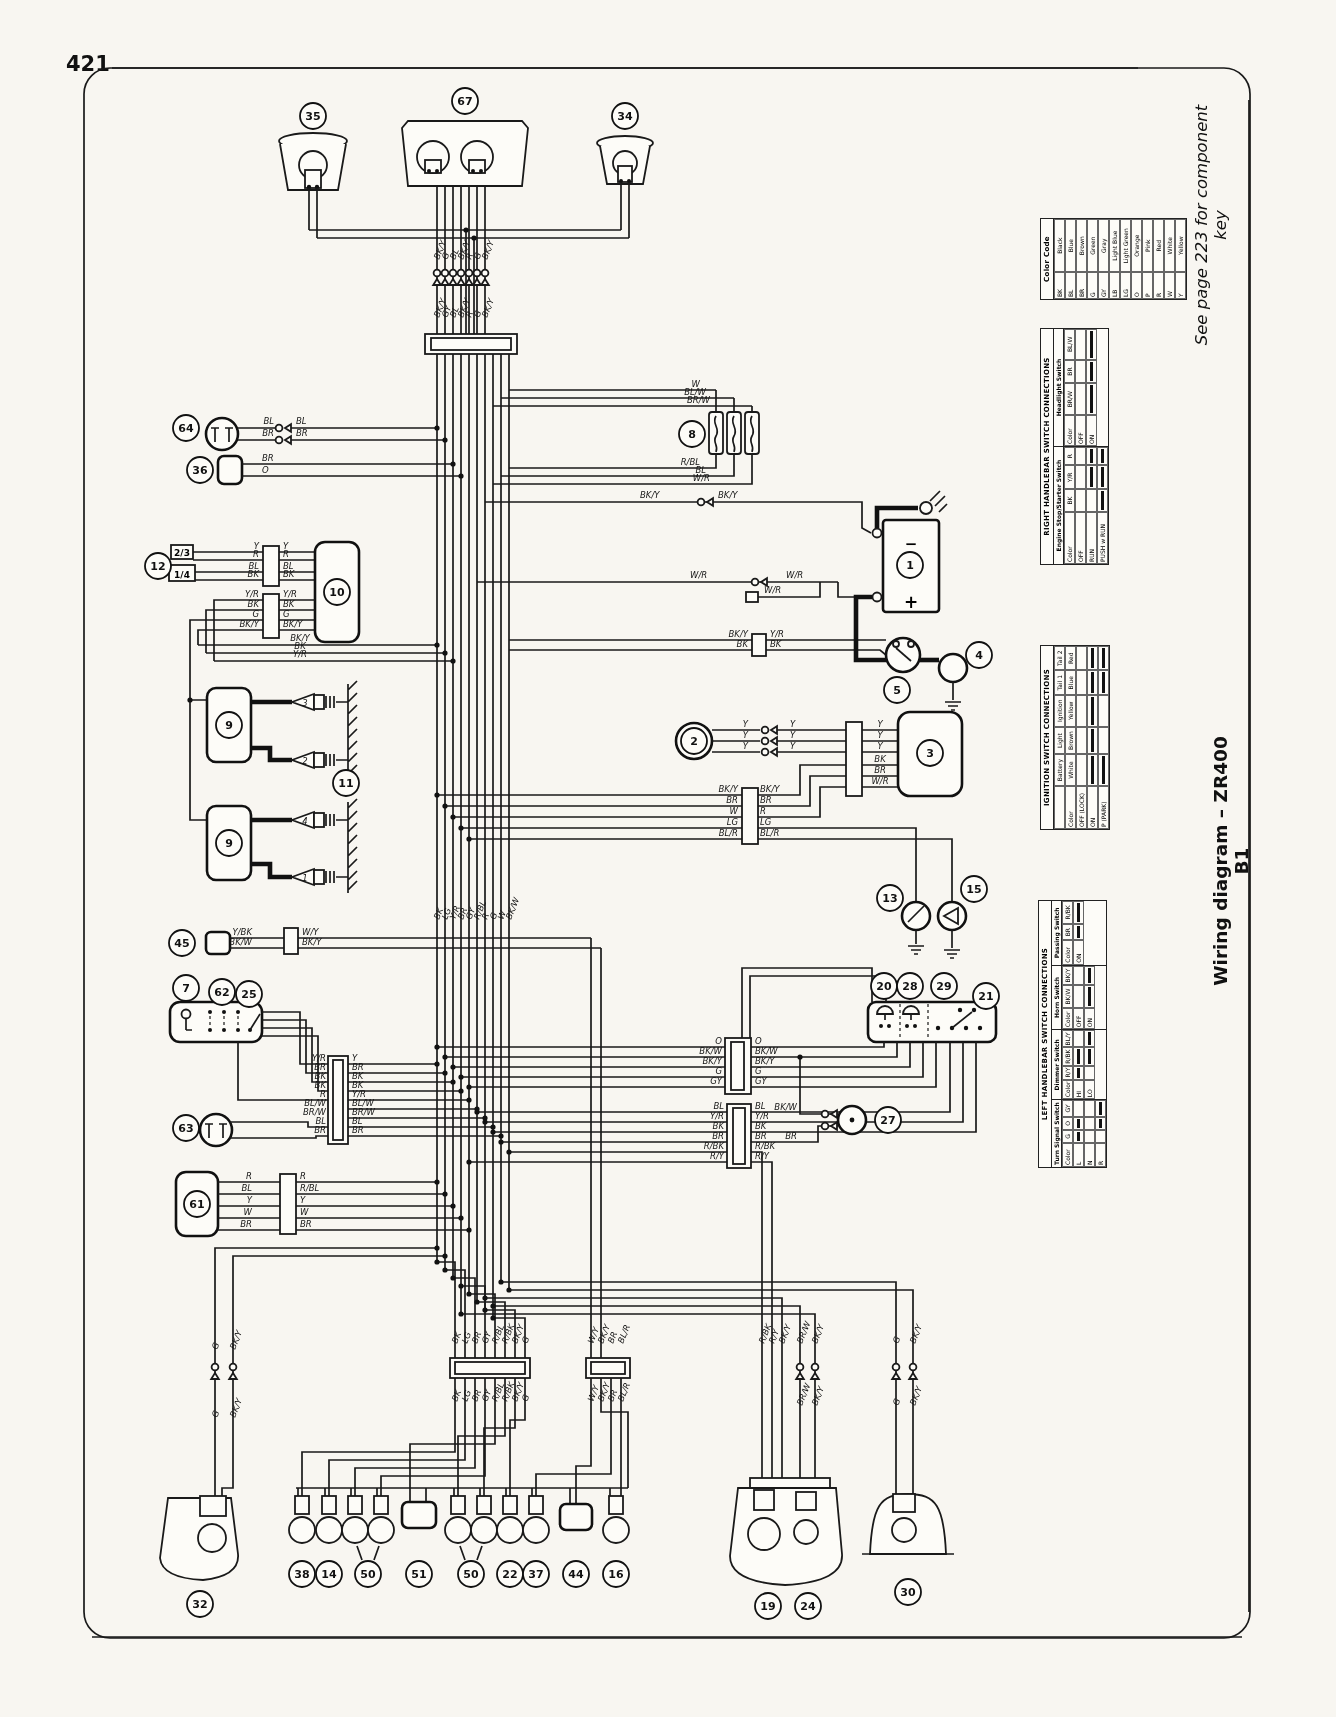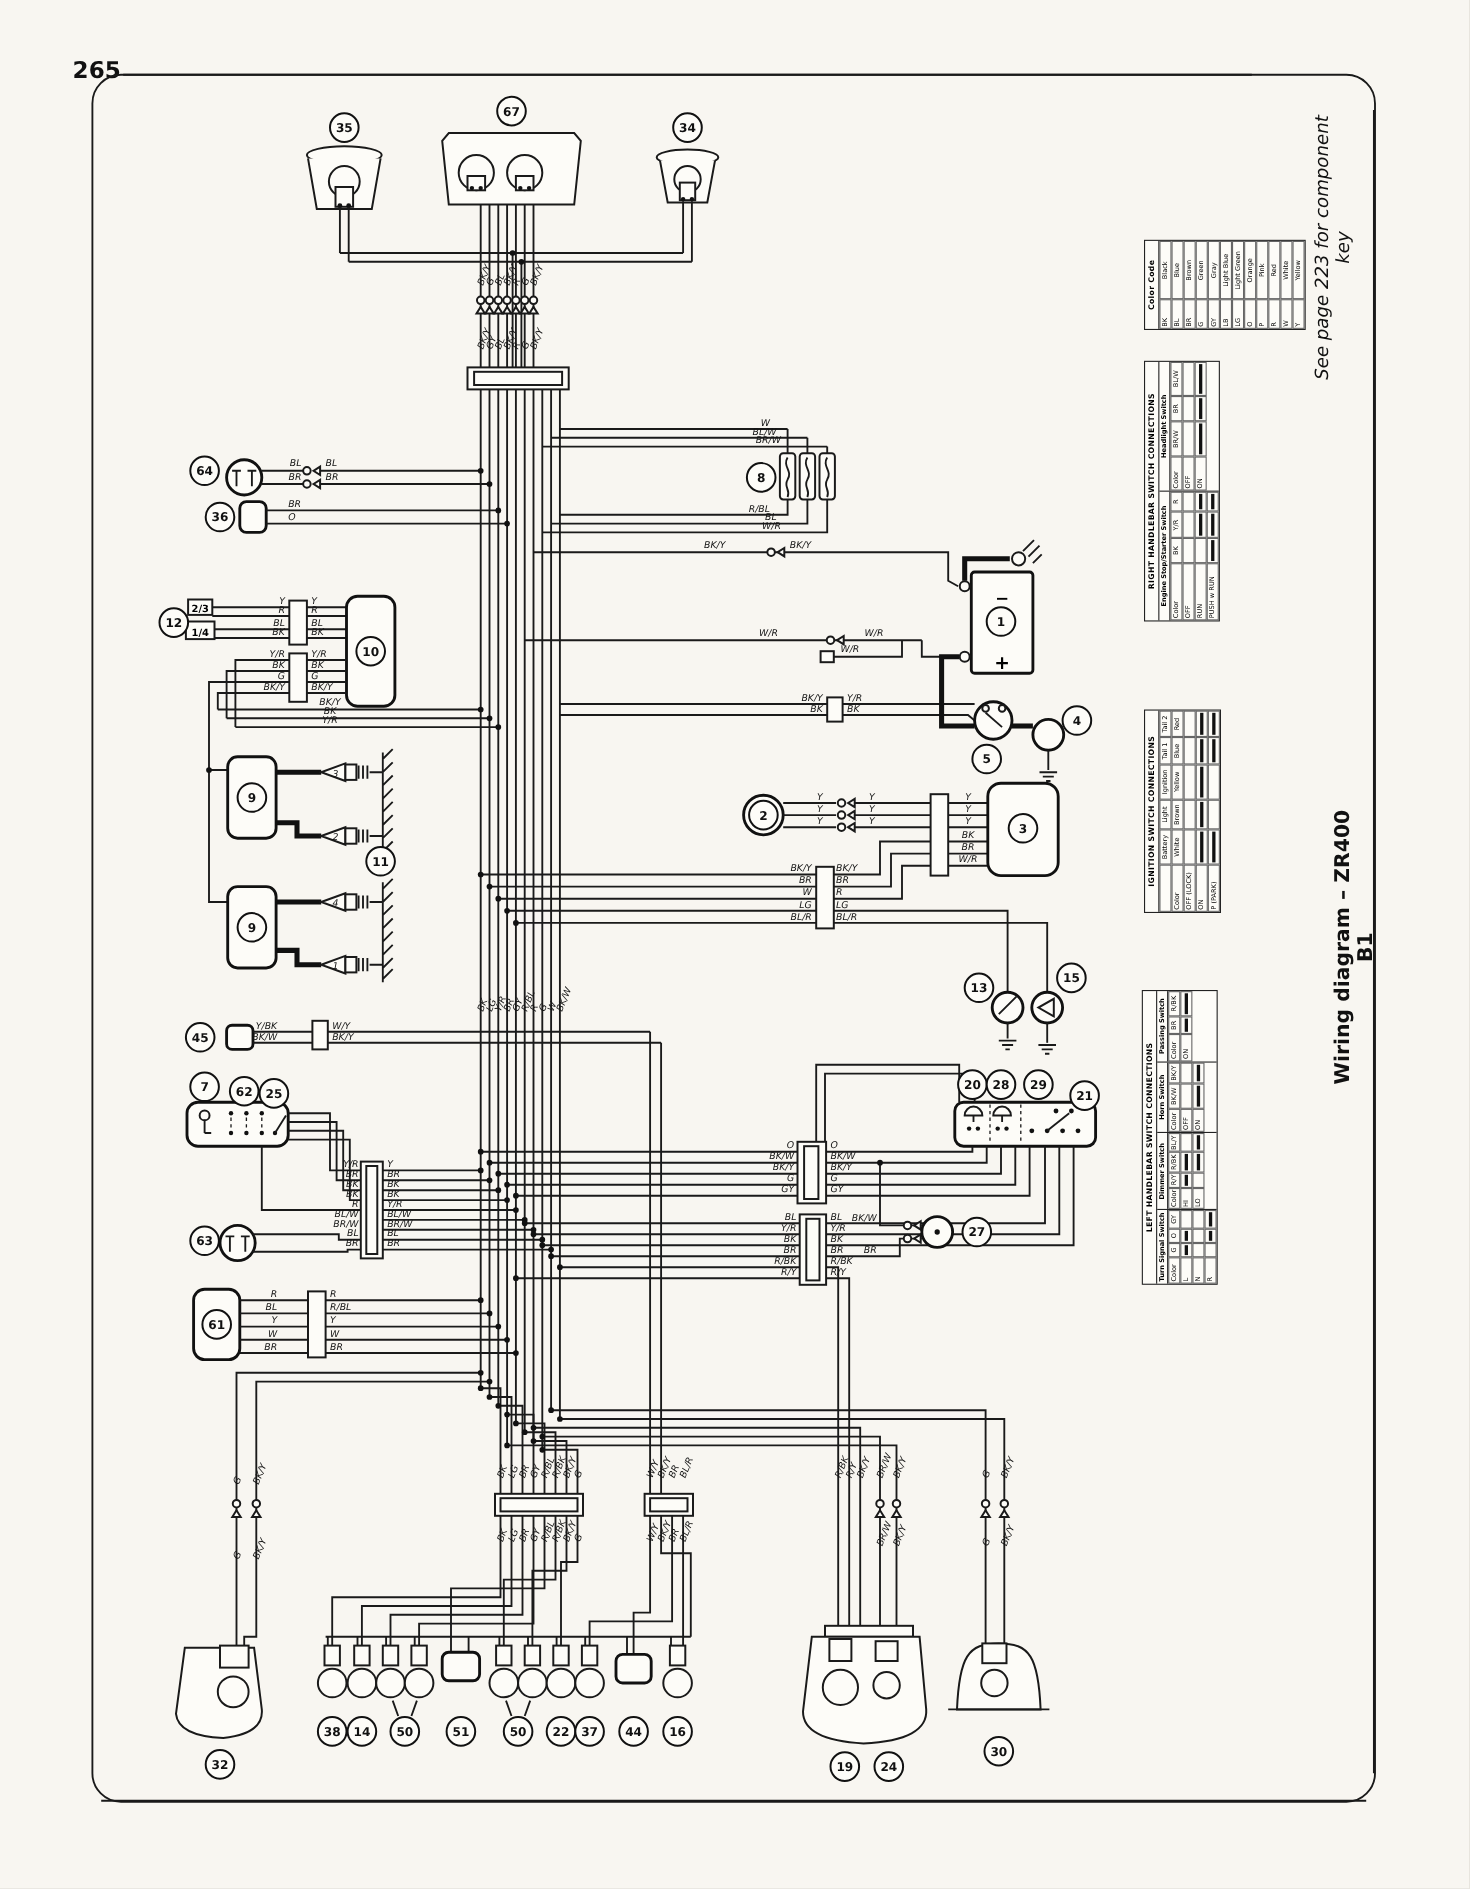--- a/index.html
+++ b/index.html
@@ -28,21 +28,21 @@
   .tgrid{display:grid;}
   .tc{border:0.5px solid #666;font:6px "DejaVu Sans",sans-serif;text-align:center;min-height:9px;line-height:9px;padding:0 1px;white-space:nowrap;}
   .tc.rowlab{text-align:left;}
   .tc.bar i{display:block;height:3px;background:#111;margin:3px 0;}
 </style>
 </head>
 <body>
 
 <div id="stage">
 
-  <div class="pgnum">265</div>
+  <div class="pgnum">421</div>
 
   <svg width="1336" height="1717" viewBox="0 0 1336 1717">
     <defs>
       <g id="bulV">
           <circle cx="0" cy="-5" r="3.4" class="sh"></circle>
           <path d="M0,1 L-3.8,7 L3.8,7 Z" class="sh"></path>
         </g>
       <g id="bulH">
           <circle cx="-5" cy="0" r="3.4" class="sh"></circle>
           <path d="M1,0 L7,-3.8 L7,3.8 Z" class="sh"></path>

